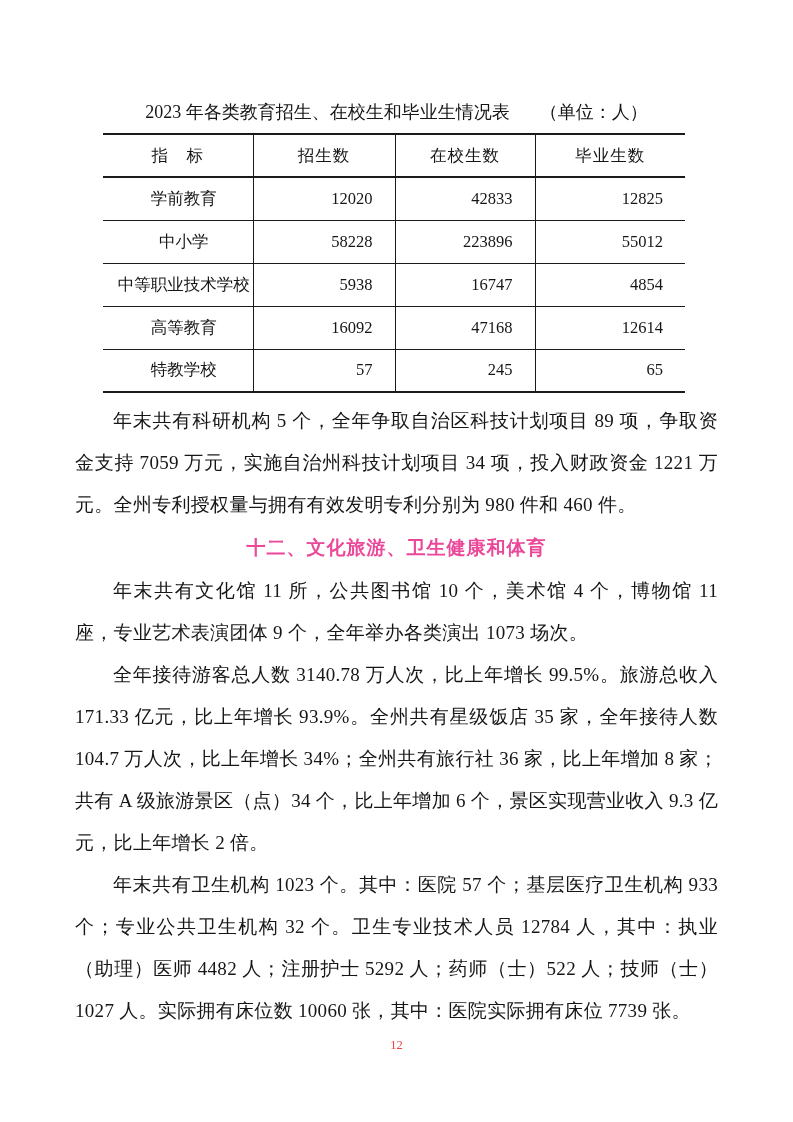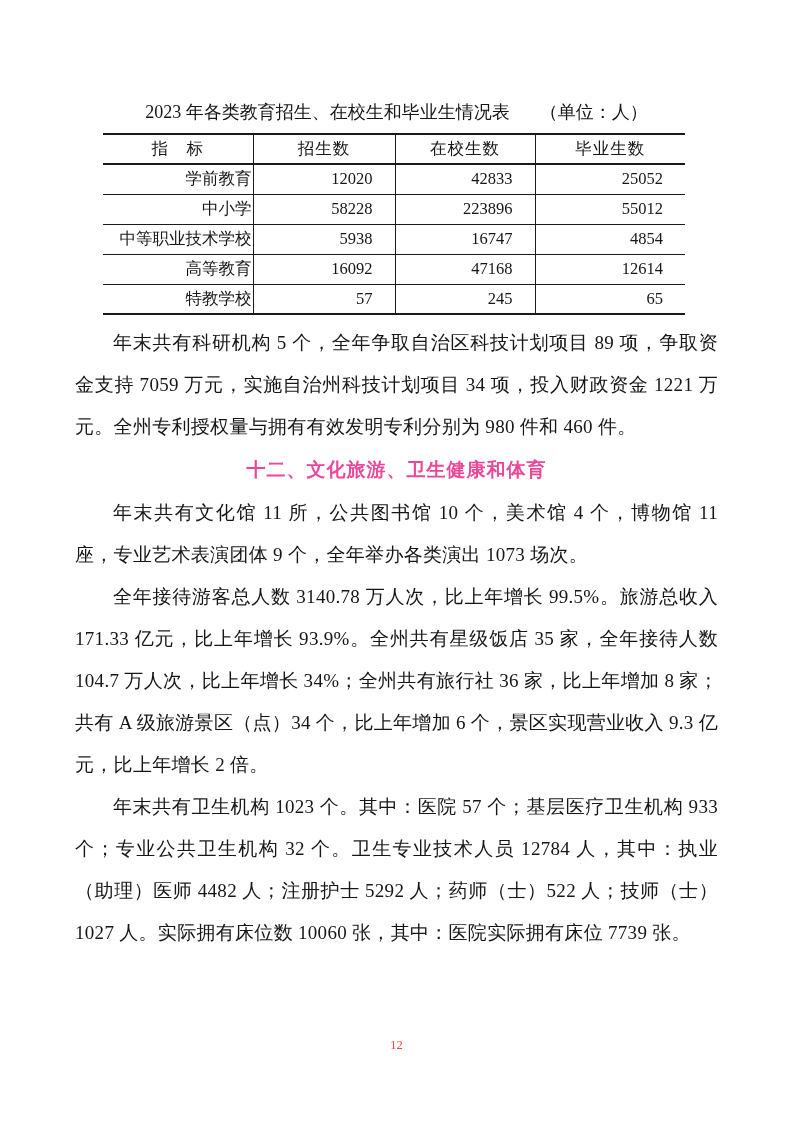--- a/index.html
+++ b/index.html
@@ -29,31 +29,31 @@
 
   table.edu-table {
     border-collapse: collapse;
     table-layout: fixed;
     width: 582px;
     margin-left: 28px;
     border-top: 2.5px solid #1a1a1a;
     border-bottom: 2.5px solid #1a1a1a;
     font-size: 16.5px;
   }
-  table.edu-table tr { height: 30px; }
+  table.edu-table tr { height: 43px; }
   table.edu-table th {
     font-weight: normal;
     text-align: center;
     border-bottom: 2px solid #1a1a1a;
     letter-spacing: 1px;
   }
   table.edu-table tbody tr + tr td { border-top: 1.5px solid #1a1a1a; }
   table.edu-table th + th,
   table.edu-table td + td { border-left: 1.5px solid #1a1a1a; }
-  table.edu-table td.ind { text-align: right; padding-left: 13px; }
+  table.edu-table td.ind { text-align: center; padding-left: 13px; }
   table.edu-table td.num { text-align: right; padding-right: 22px; padding-left: 20px; }
 
   .body-text { margin-top: 7px; }
   .body-text p {
     margin: 0;
     text-indent: 2em;
     font-size: 19px;
     line-height: 42px;
     text-align: justify;
     text-justify: inter-character;
@@ -101,21 +101,21 @@
         <th>招生数</th>
         <th>在校生数</th>
         <th>毕业生数</th>
       </tr>
     </thead>
     <tbody>
       <tr>
         <td class="ind">学前教育</td>
         <td class="num">12020</td>
         <td class="num">42833</td>
-        <td class="num">25052</td>
+        <td class="num">12825</td>
       </tr>
       <tr>
         <td class="ind">中小学</td>
         <td class="num">58228</td>
         <td class="num">223896</td>
         <td class="num">55012</td>
       </tr>
       <tr>
         <td class="ind">中等职业技术学校</td>
         <td class="num">5938</td>

